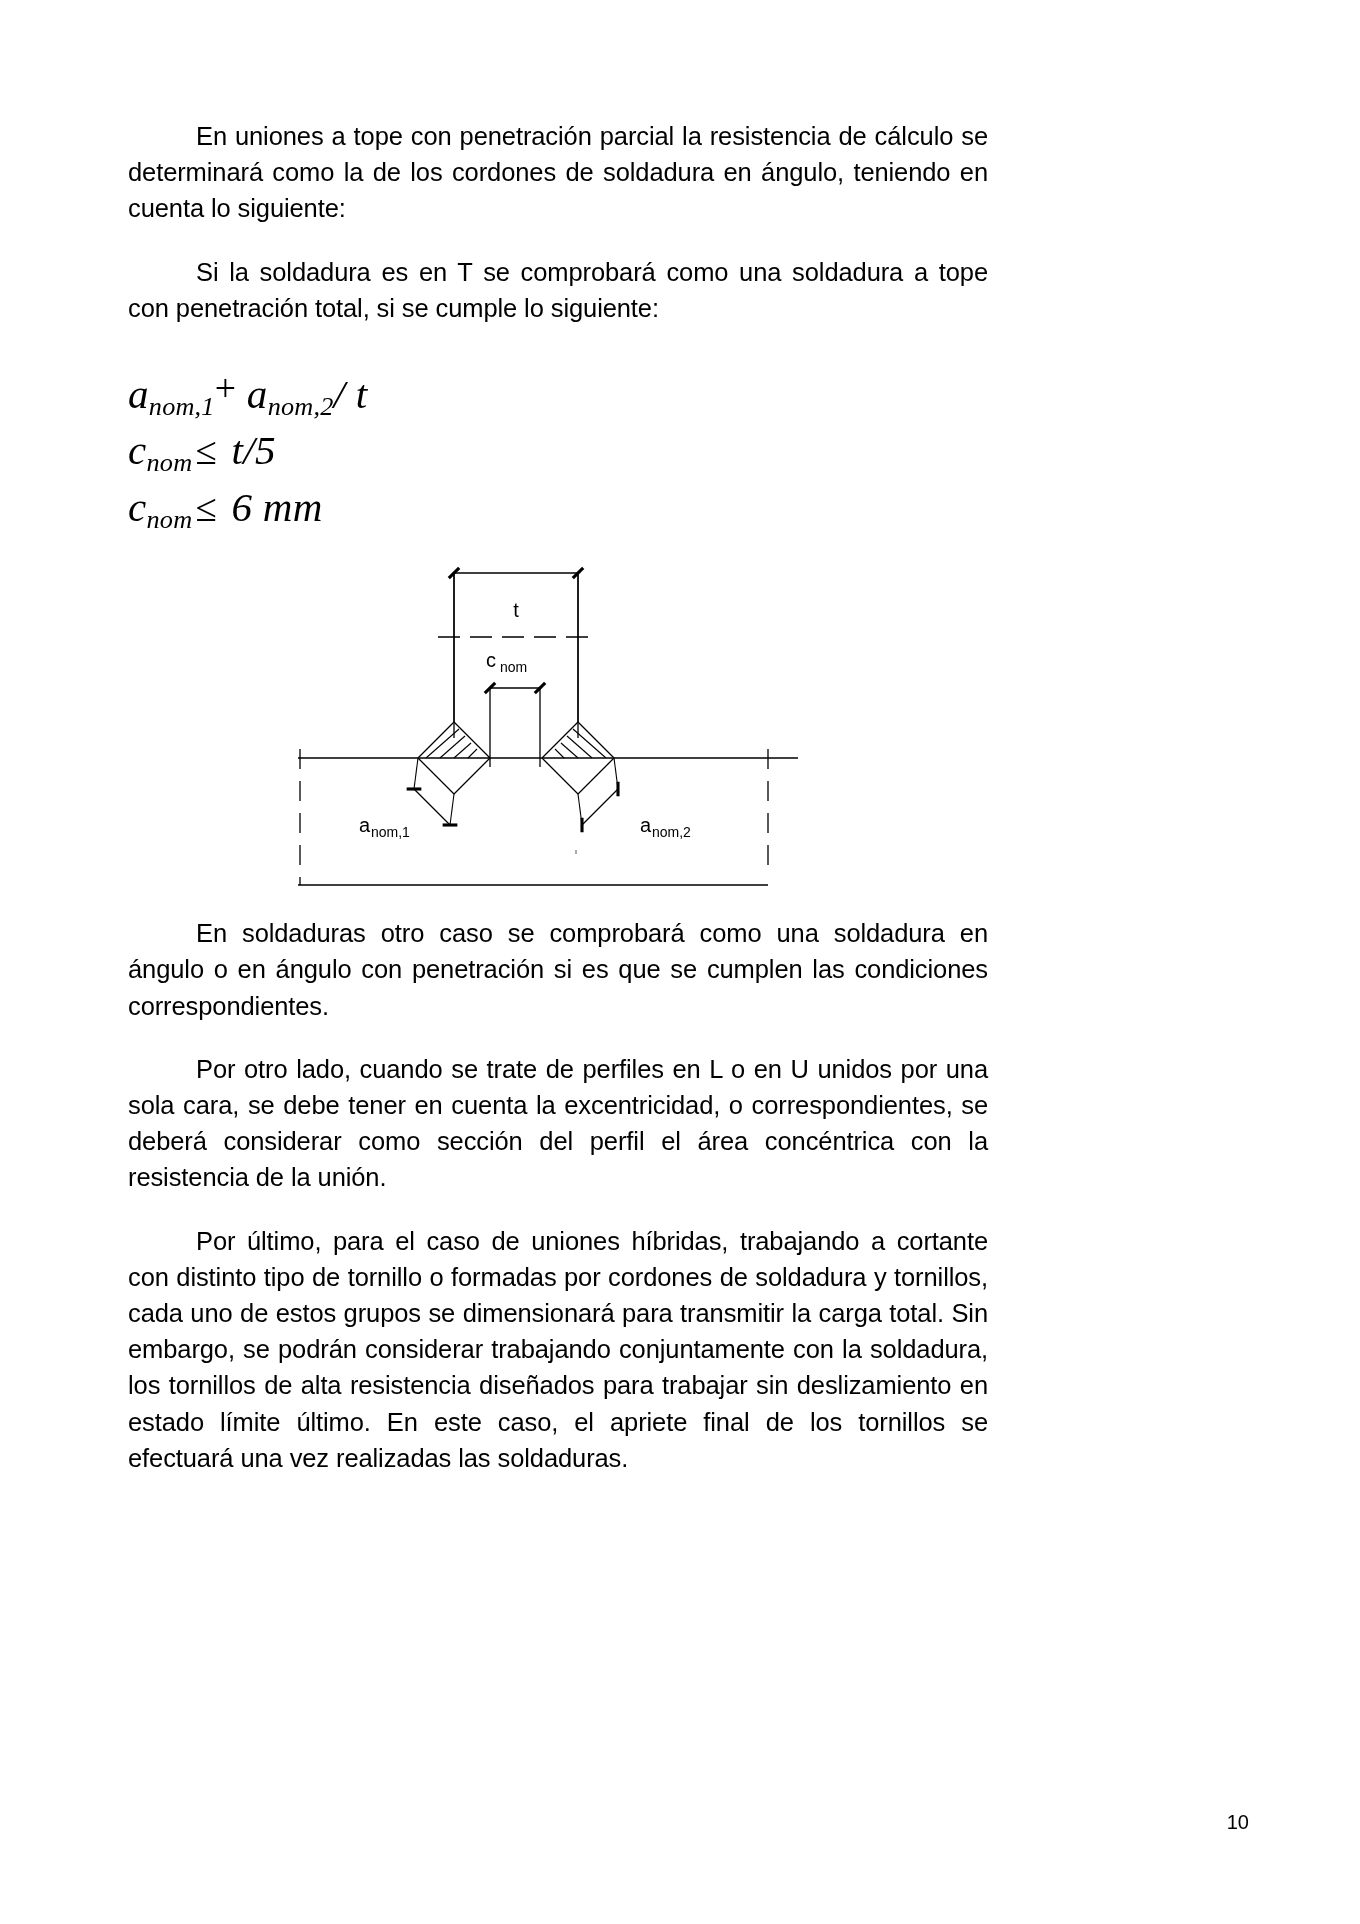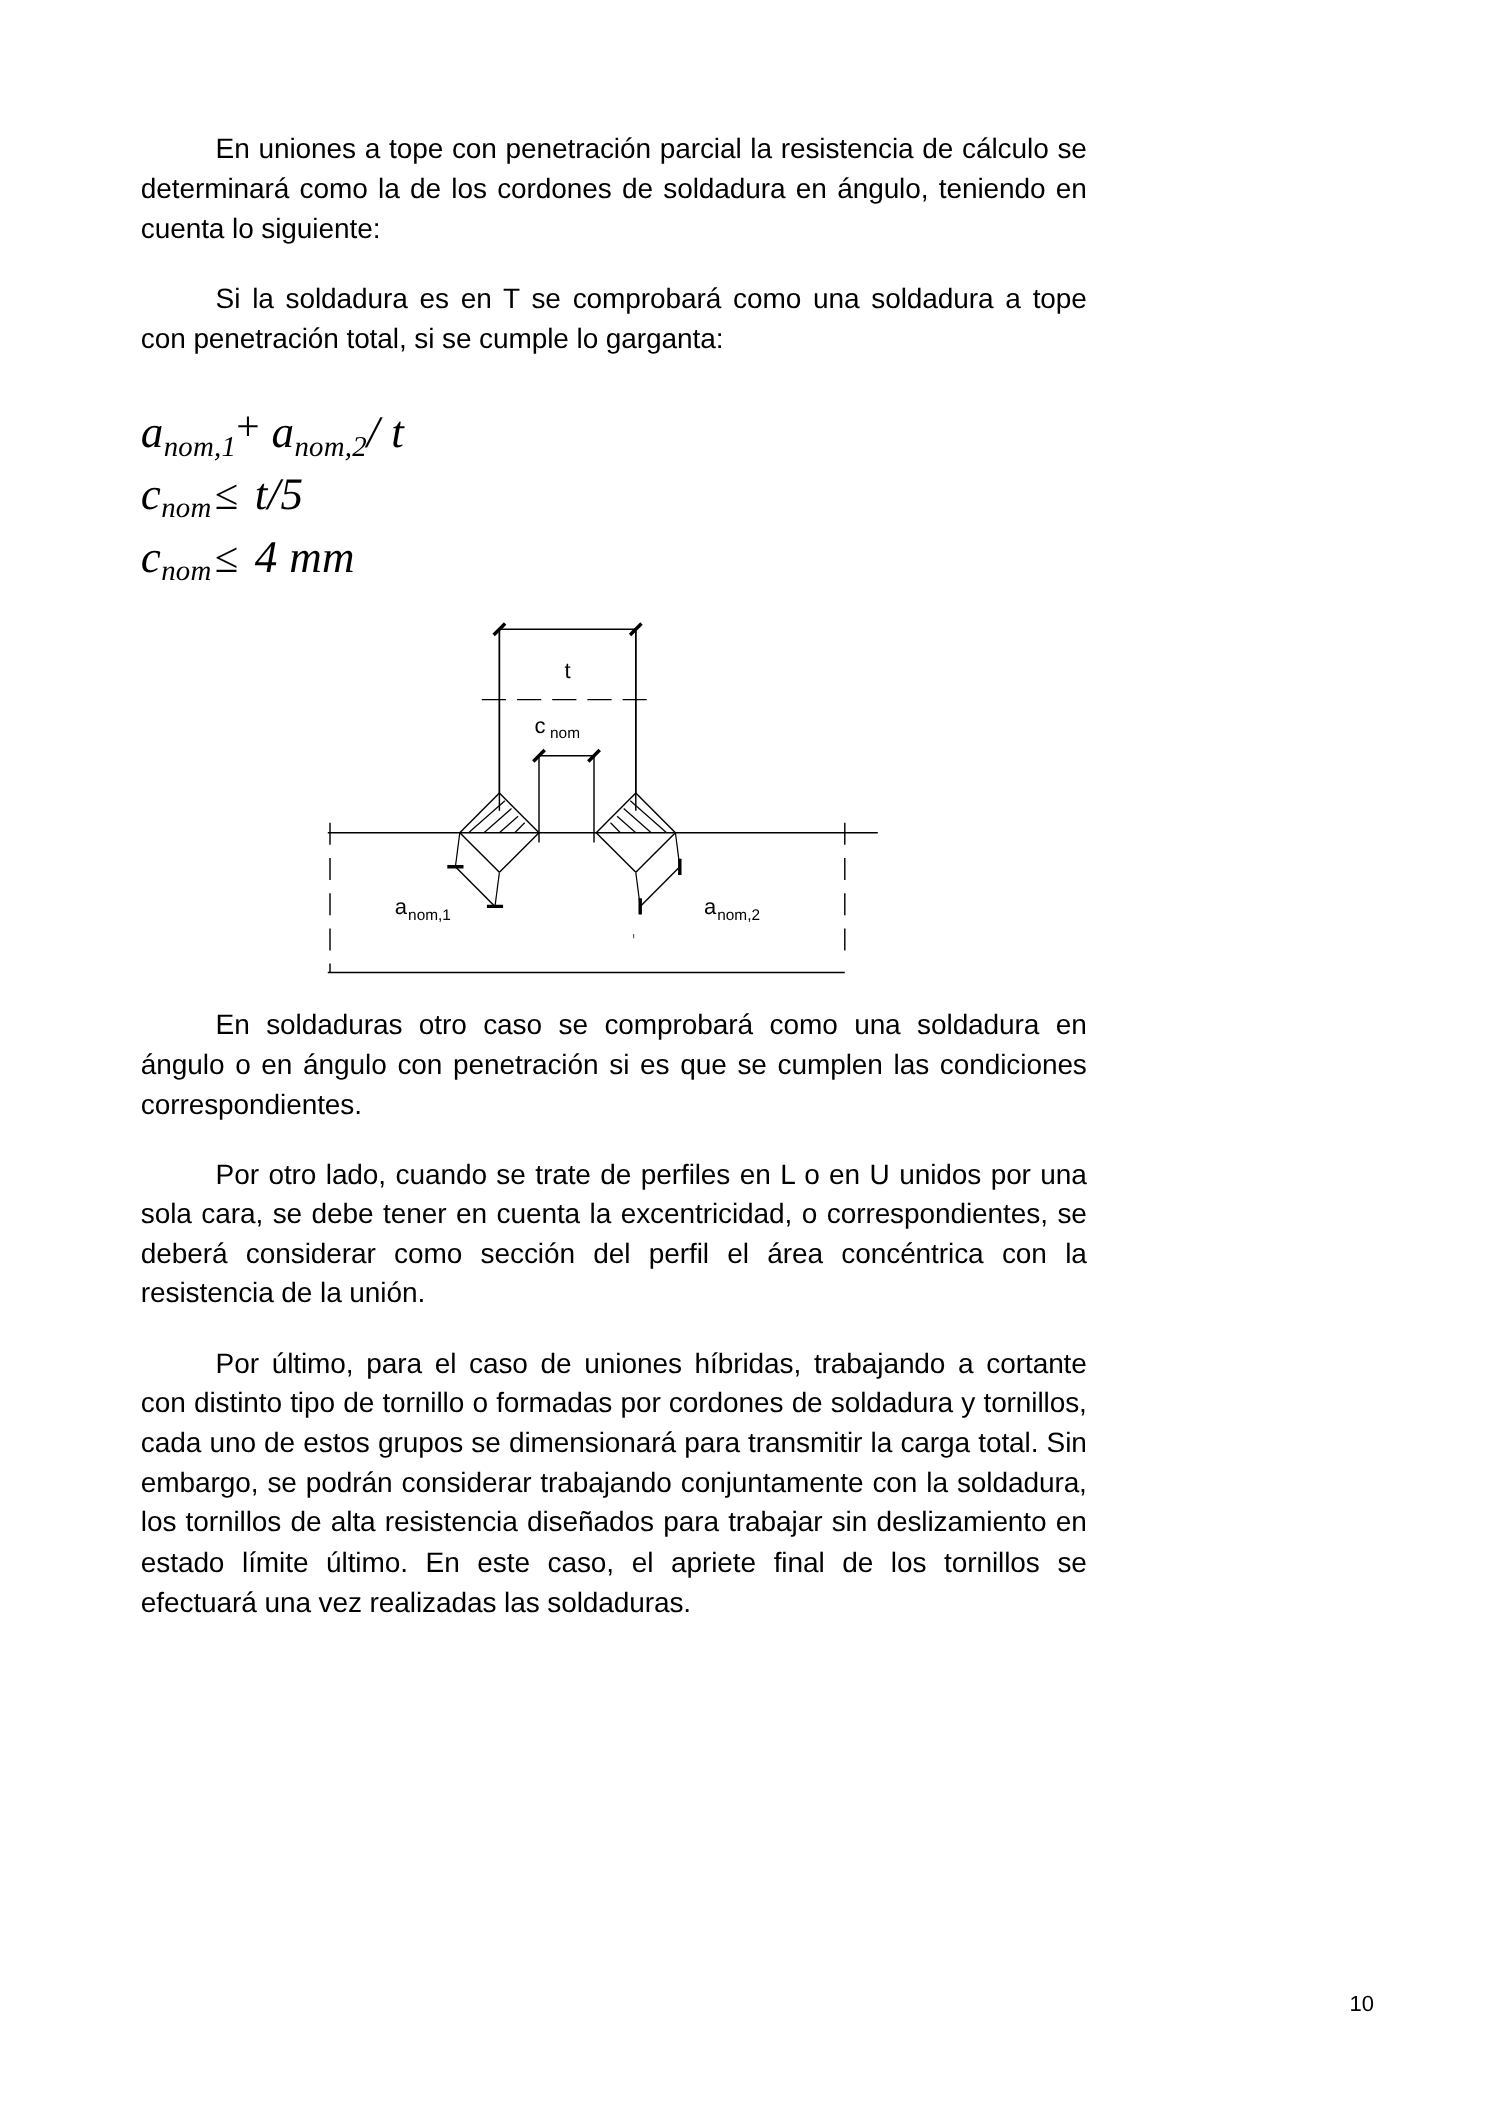--- a/index.html
+++ b/index.html
@@ -107,34 +107,34 @@
   }
 </style>
 </head>
 <body>
 
 <div class="page">
 
   <div class="content">
 
     <p class="body-para">En uniones a tope con penetración parcial la resistencia de cálculo se determinará como la de los cordones de soldadura en ángulo, teniendo en cuenta lo siguiente:</p>
-    <p class="body-para">Si la soldadura es en T se comprobará como una soldadura a tope con penetración total, si se cumple lo garganta:</p>
+    <p class="body-para">Si la soldadura es en T se comprobará como una soldadura a tope con penetración total, si se cumple lo siguiente:</p>
 
     <div class="formula-block">
 
       <div class="formula-line">
         <span>a</span><span class="sub">nom,1</span><span class="plus">+</span>&nbsp;<span>a</span><span class="sub">nom,2</span><span>/</span>&nbsp;<span>t</span>
       </div>
 
       <div class="formula-line">
         <span>c</span><span class="sub">nom</span><span class="le">≤</span>&nbsp;<span class="big">t/5</span>
       </div>
 
       <div class="formula-line">
-        <span>c</span><span class="sub">nom</span><span class="le">≤</span>&nbsp;<span class="big">4 mm</span>
+        <span>c</span><span class="sub">nom</span><span class="le">≤</span>&nbsp;<span class="big">6 mm</span>
       </div>
 
     </div>
 
     <div class="figure">
       <svg width="560" height="350" viewBox="0 0 560 350">
         <defs>
 
           <marker id="tick" markerWidth="14" markerHeight="14" refX="7" refY="7" orient="auto">
             <line x1="3" y1="11" x2="11" y2="3" stroke="#000" stroke-width="2.4"></line>

